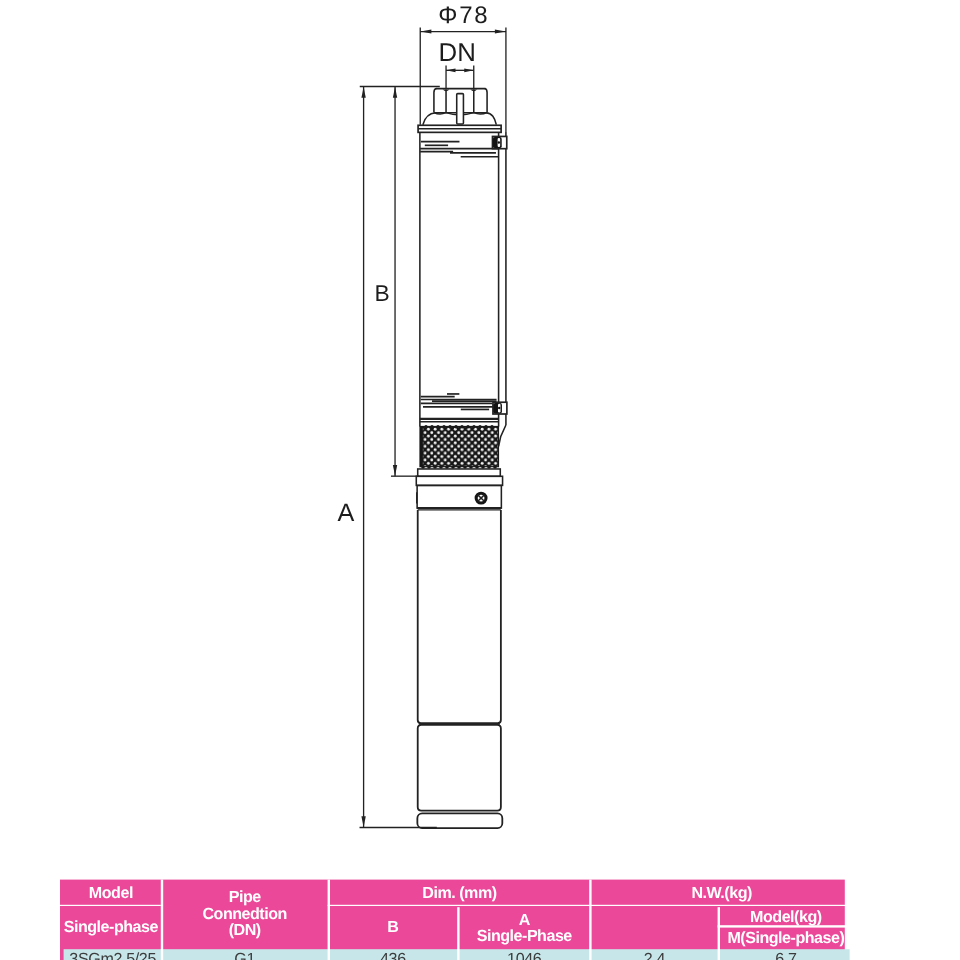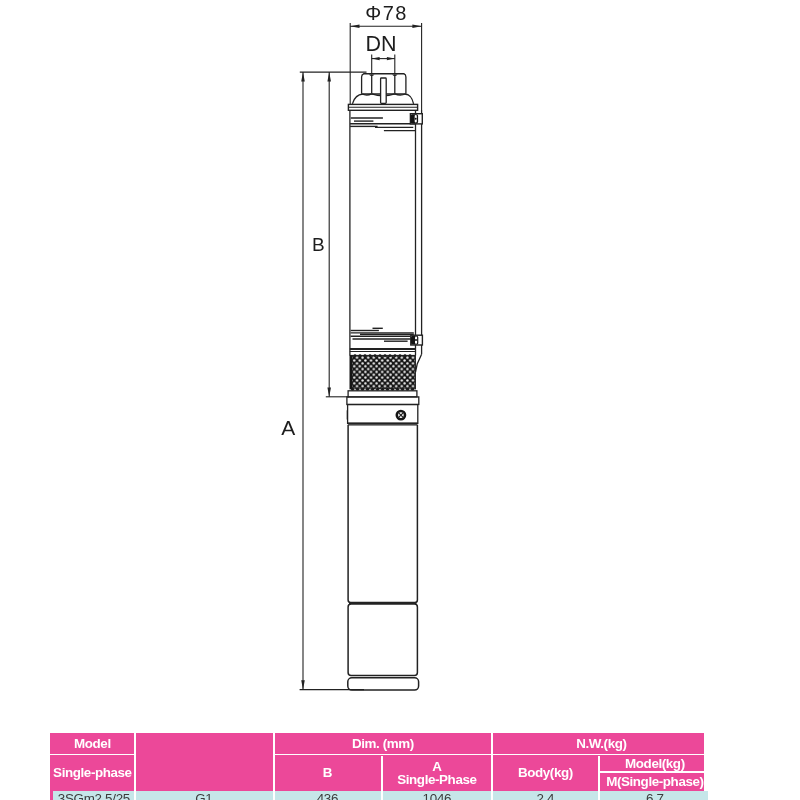--- a/index.html
+++ b/index.html
@@ -202,32 +202,32 @@
   <div class="abs" style="left:222.6px;top:0px;width:1.6px;height:74.1px;background:#ffffff"></div>
 
   <div class="abs" style="left:330.6px;top:22.5px;width:1.6px;height:51.6px;background:#ffffff"></div>
 
   <div class="abs" style="left:441px;top:0px;width:1.6px;height:74.1px;background:#ffffff"></div>
 
   <div class="abs" style="left:548.1px;top:22.5px;width:1.6px;height:51.6px;background:#ffffff"></div>
 
   <div class="hdr" style="left:0px;top:0px;width:84px;height:21px">Model</div>
 
+  <div class="hdr" style="left:85px;top:0px;width:137px;height:57px">Pipe<br>Connedtion<br>(DN)</div>
 
   <div class="hdr" style="left:442px;top:0px;width:218px;height:21px">N.W.(kg)</div>
 
   <div class="hdr" style="left:224px;top:0px;width:217px;height:21px">Dim. (mm)</div>
 
   <div class="hdr" style="left:0px;top:22.5px;width:84px;height:35px">Single-phase</div>
 
   <div class="hdr" style="left:224px;top:22.5px;width:106px;height:35px">B</div>
 
   <div class="hdr" style="left:332px;top:22.5px;width:109px;height:35px">A<br>Single-Phase</div>
 
-  <div class="hdr" style="left:442px;top:22.5px;width:106px;height:35px">Body(kg)</div>
 
   <div class="hdr" style="left:549px;top:22.5px;width:111px;height:15.8px">Model(kg)</div>
 
   <div class="hdr" style="left:549px;top:39.9px;width:111px;height:17px">M(Single-phase)</div>
 
   <div class="dat" style="left:3px;top:57.7px;width:81px;height:16.4px">3SGm2.5/25</div>
 
   <div class="dat" style="left:85px;top:57.7px;width:137px;height:16.4px">G1</div>
 
   <div class="dat" style="left:224px;top:57.7px;width:106px;height:16.4px">436</div>

